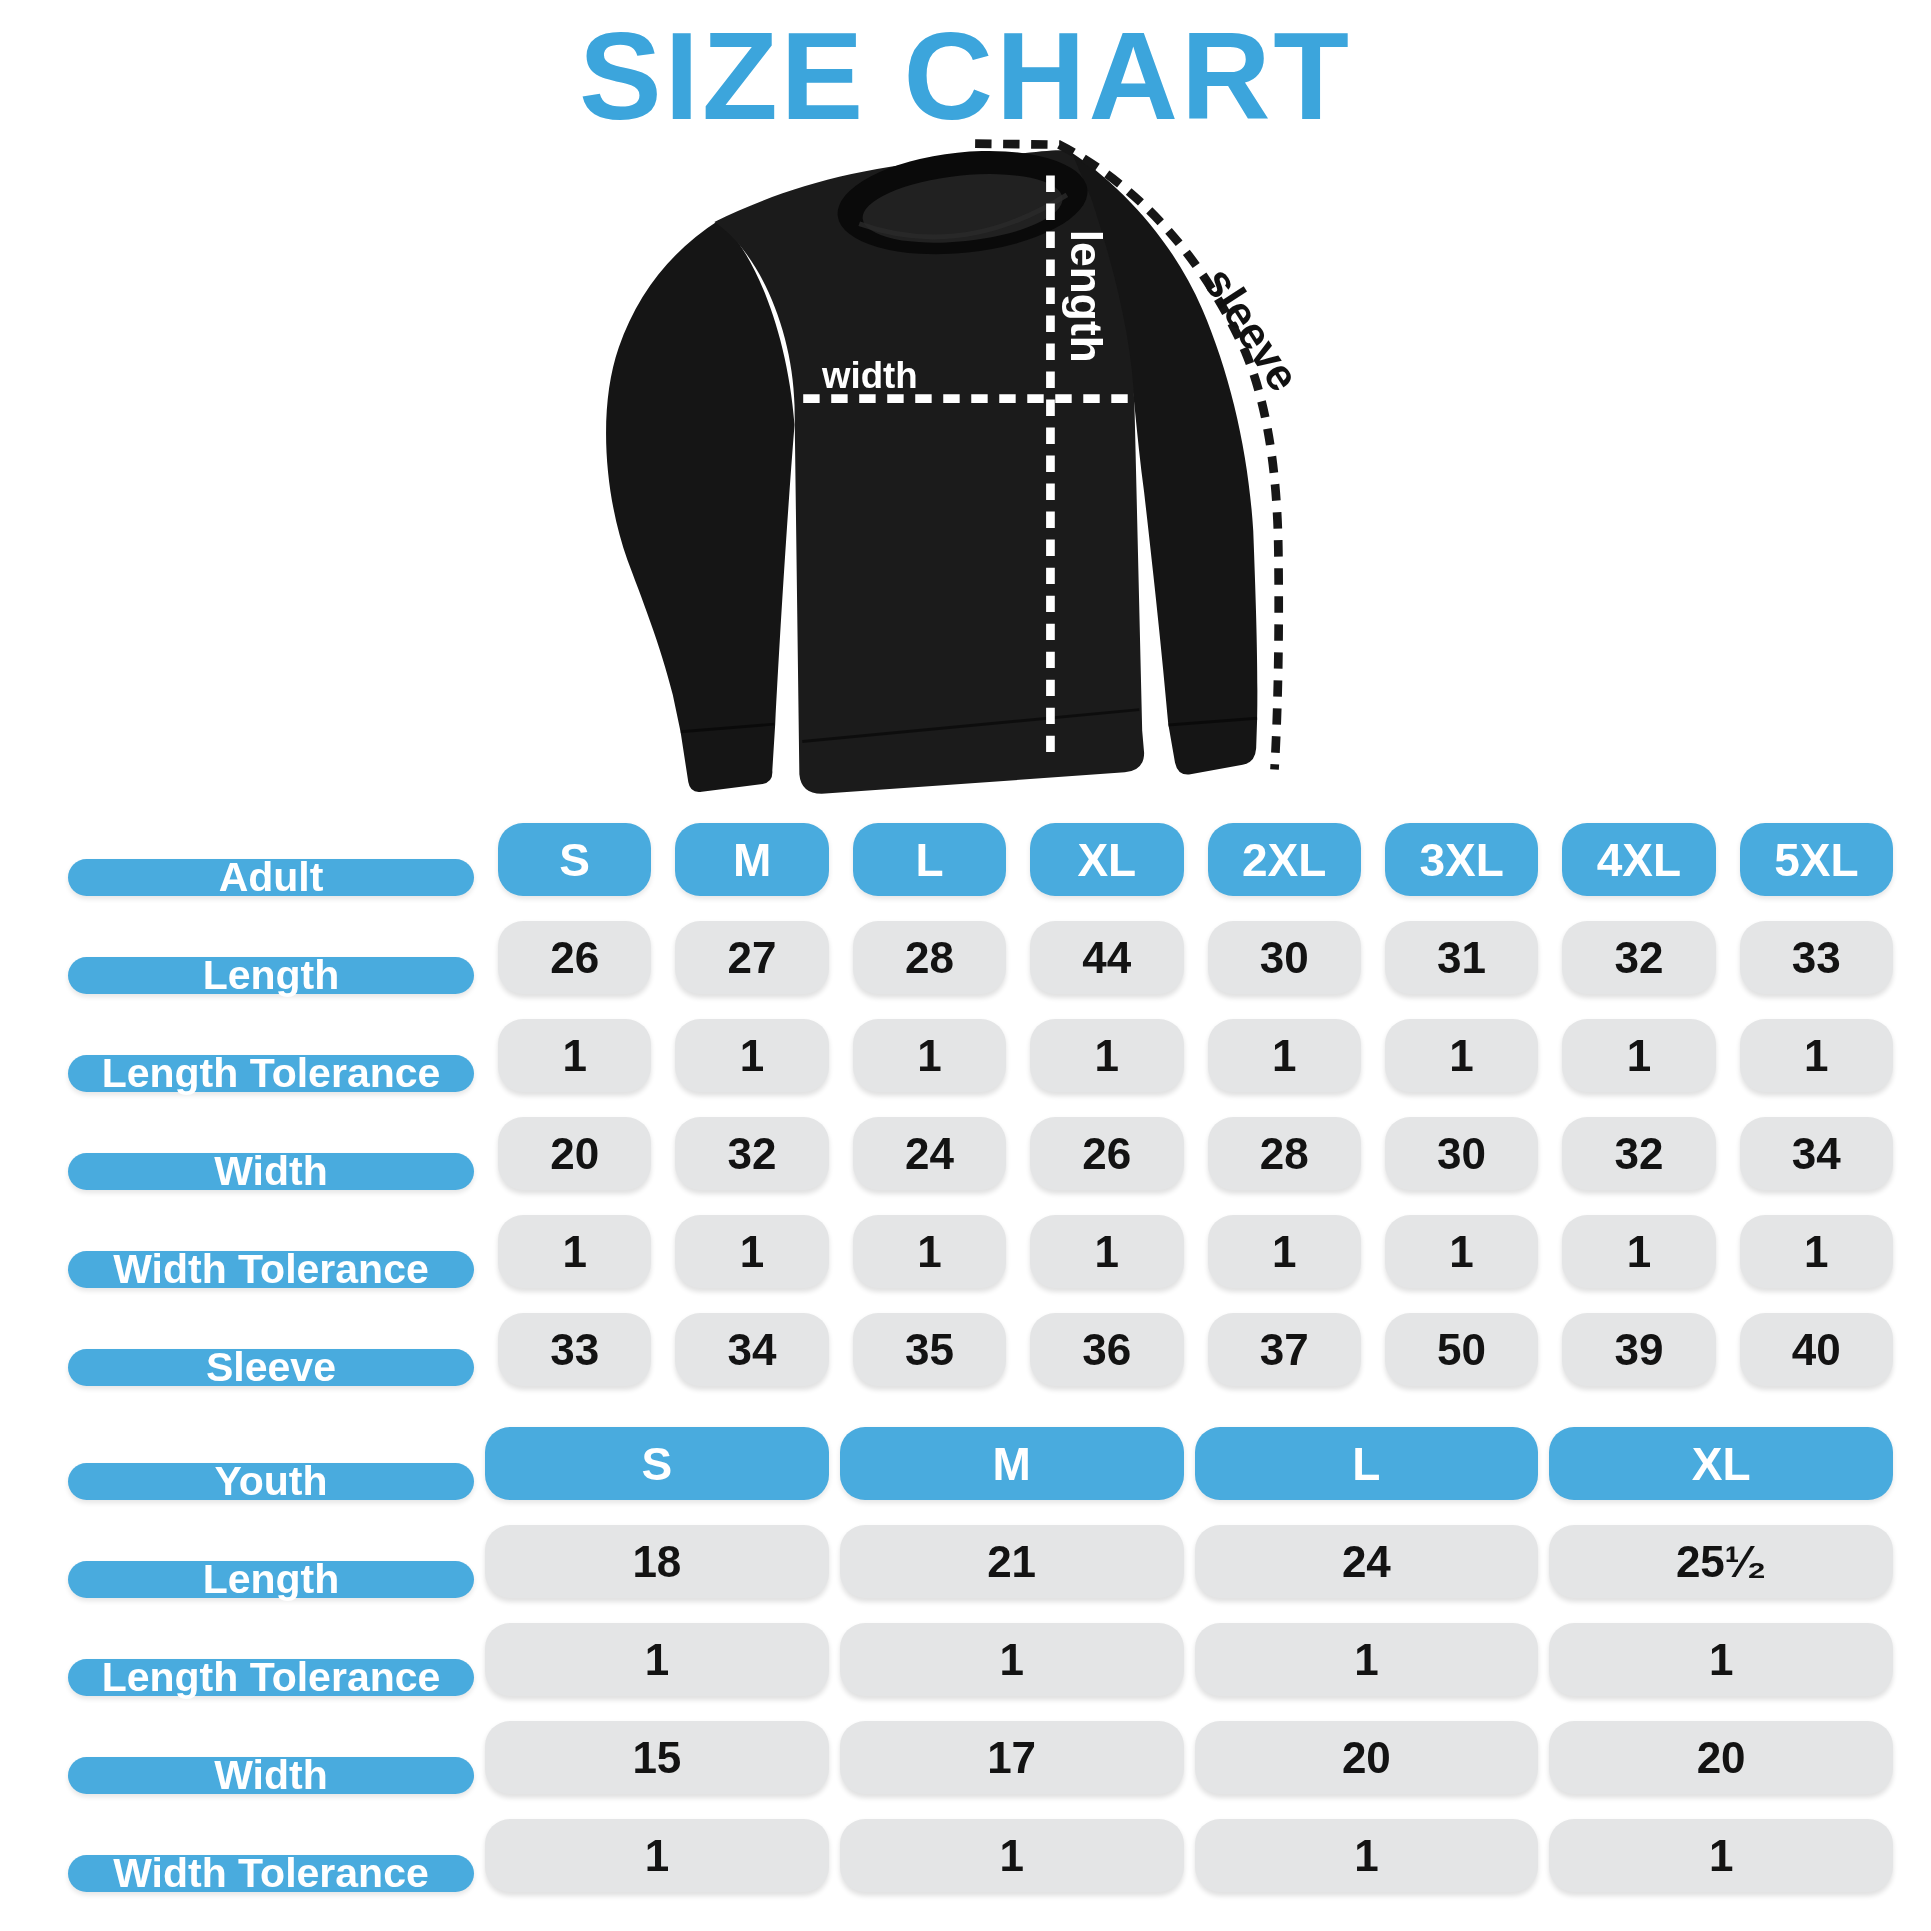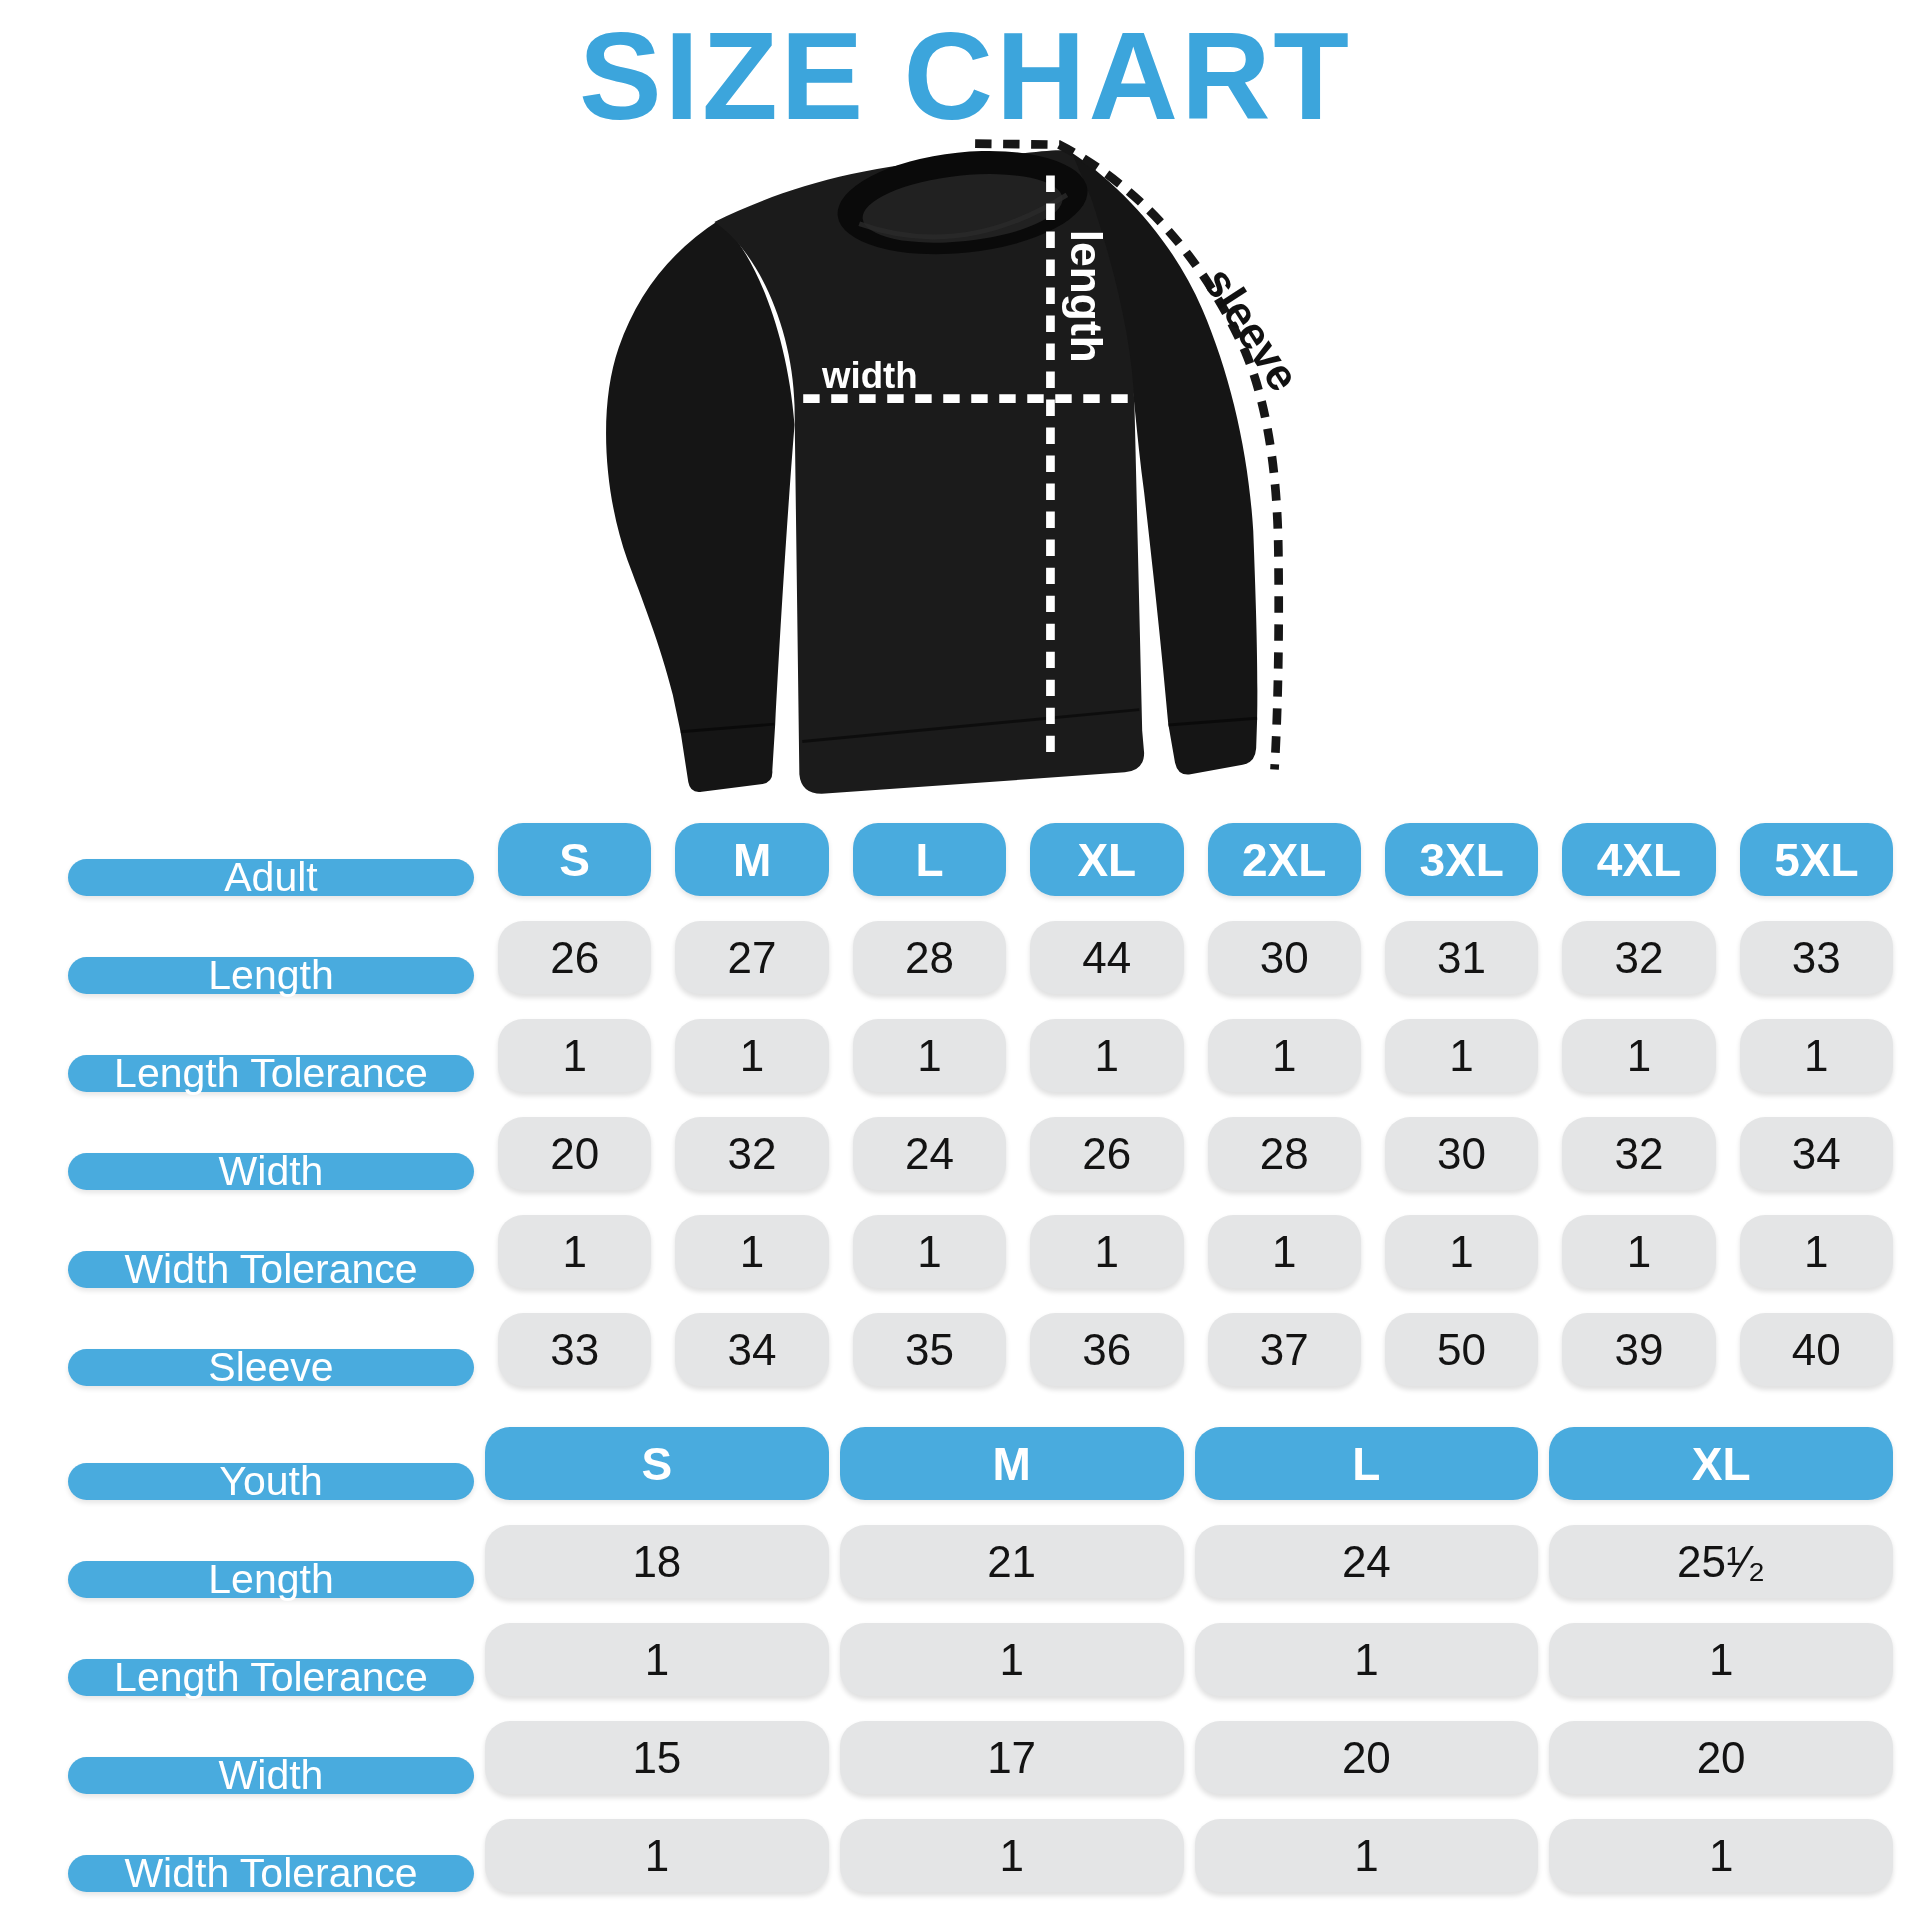--- a/index.html
+++ b/index.html
@@ -33,24 +33,24 @@
   .size-table{position:absolute;left:68px;width:1825px;}
   .size-table.adult{top:823px;}
   .size-table.youth{top:1427px;}
   .t-row{display:flex;height:73px;margin-bottom:25px;}
   .adult .t-row{gap:24px;}
   .youth .t-row{gap:11px;}
   .pill{display:flex;align-items:center;justify-content:center;
         border-radius:25px;box-sizing:border-box;}
   .pill.blue{background:var(--accent);color:#fff;
              box-shadow:0 2.9px 4.8px rgba(0,0,0,.10);}
-  .pill.label{width:406px;flex:none;font-size:41px;font-weight:400;margin-top:36px;}
+  .pill.label{width:406px;flex:none;font-size:41px;font-weight:700;margin-top:36px;}
   .pill.size{flex:1;font-size:46px;font-weight:700;}
   .pill.cell{flex:1;background:var(--cell-bg);color:var(--cell-text);
-             font-size:44px;font-weight:400;
+             font-size:44px;font-weight:700;
              box-shadow:0 3.9px 5.8px rgba(0,0,0,.12);}
 </style>
 </head>
 <body>
 
 <div id="canvas">
 
   <h1 class="page-title">SIZE CHART</h1>
 
   <div class="diagram">

